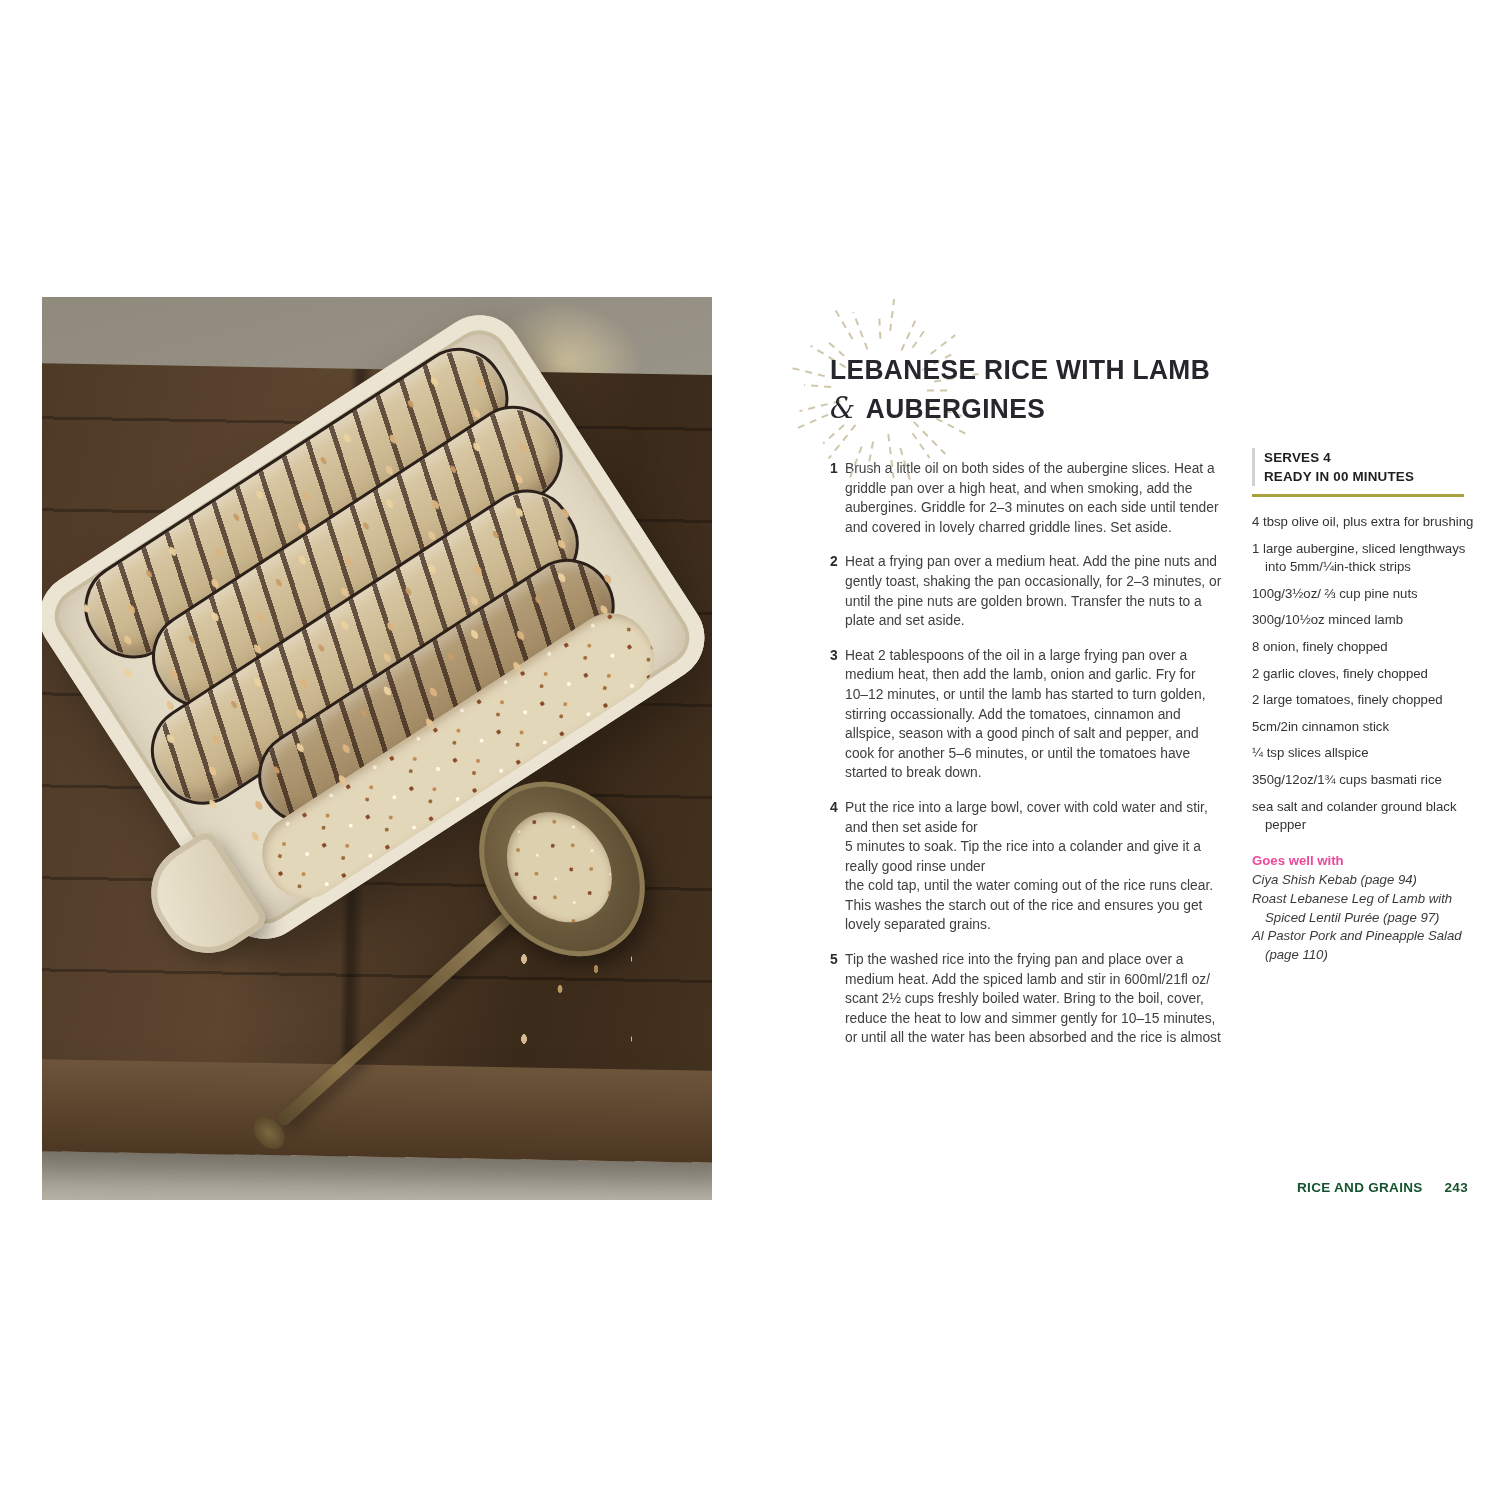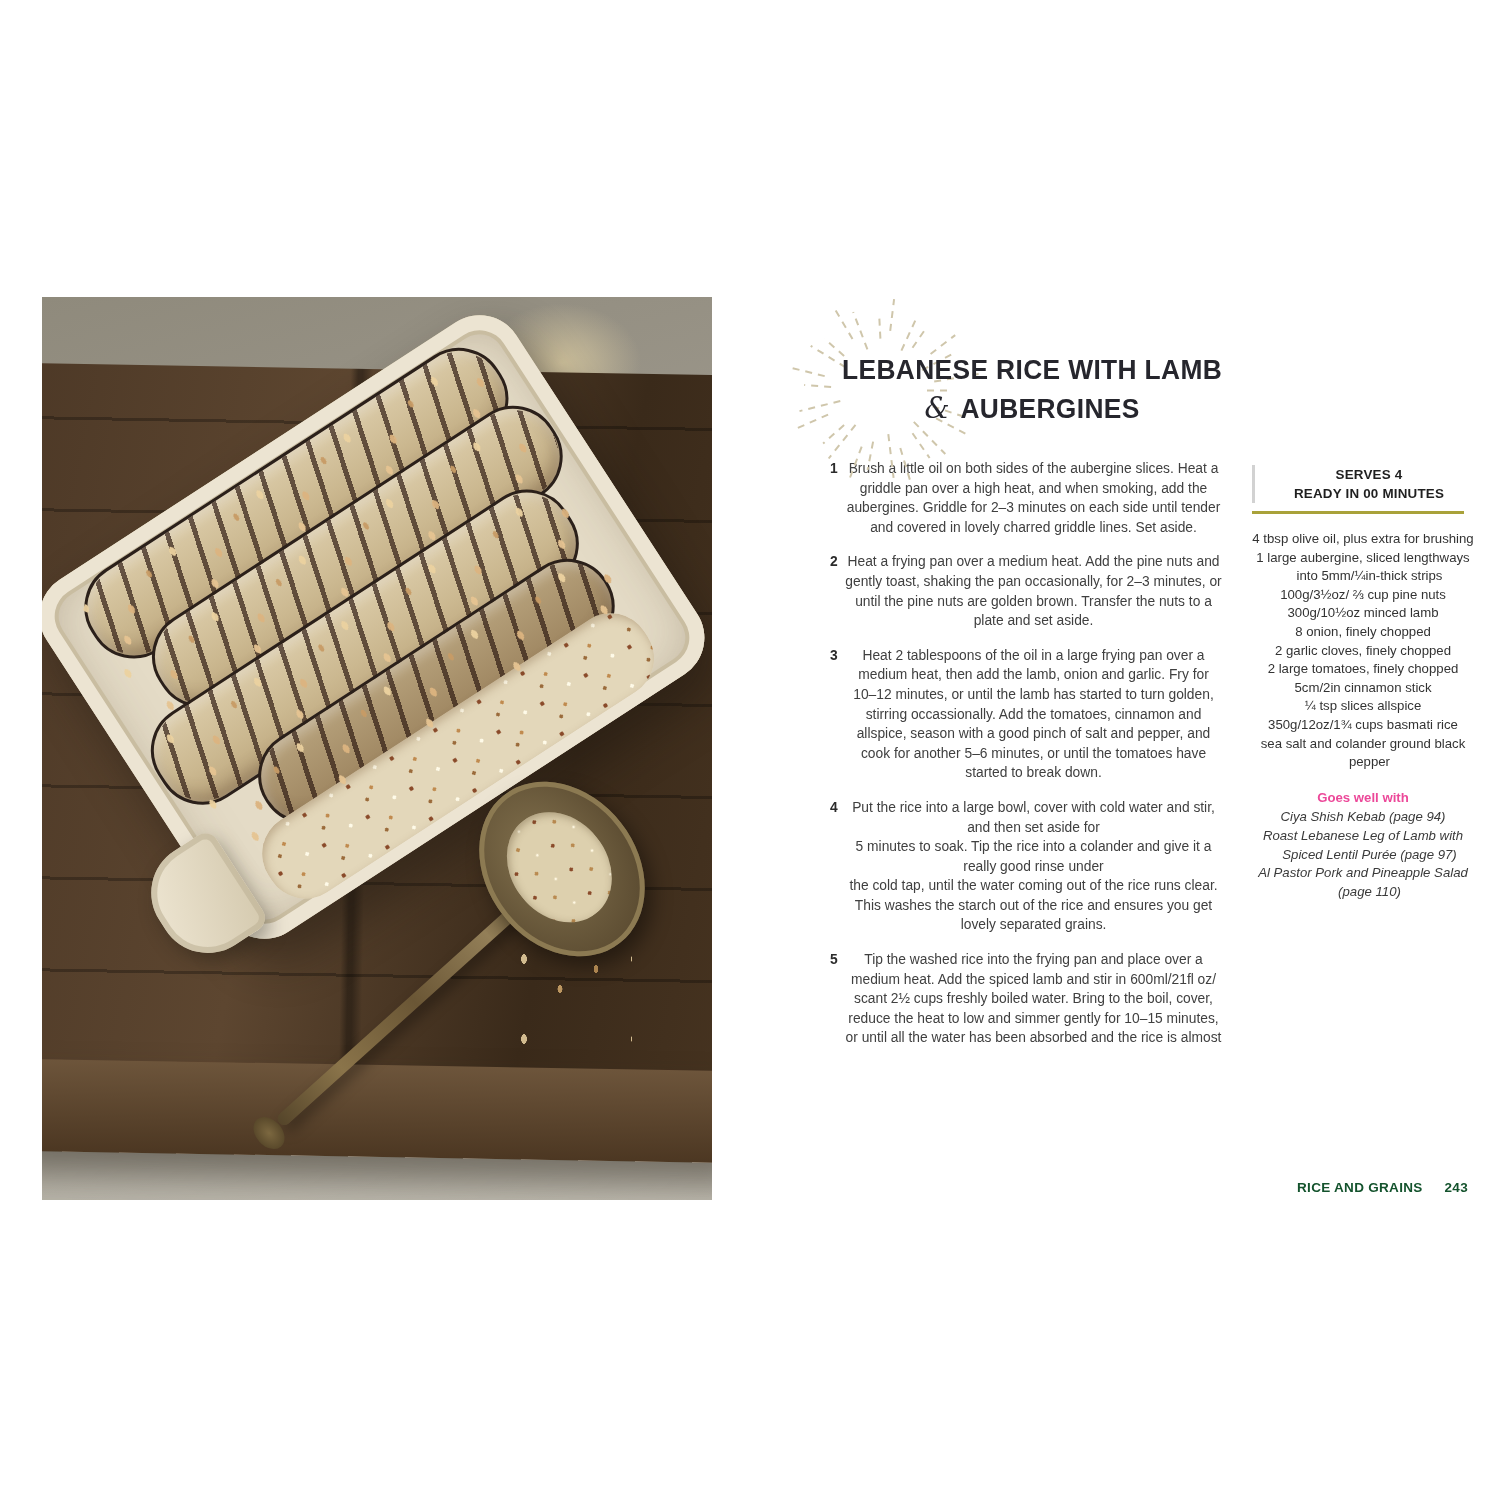--- a/index.html
+++ b/index.html
@@ -1,17 +1,17 @@
 <!DOCTYPE html>
 <html><head>
 <meta charset="utf-8">
 <style>
   html,body{margin:0;padding:0;background:#ffffff;}
   body{width:1500px;height:1500px;font-family:"Liberation Sans",sans-serif;}
-  .canvas{position:relative;width:1500px;height:1500px;background:#ffffff;overflow:hidden;text-align:center;}
+  .canvas{position:relative;width:1500px;height:1500px;background:#ffffff;overflow:hidden;}
 
   
   .photo{position:absolute;left:42px;top:297px;width:670px;height:903px;overflow:hidden;
     background:linear-gradient(165deg,#8f8a7c 0%,#9b968a 30%,#a8a399 55%,#b6b2a7 80%,#c1bdb2 100%);}
   .smudge{position:absolute;left:440px;top:6px;width:160px;height:120px;
     background:radial-gradient(ellipse at center,rgba(216,201,160,.85) 0%,rgba(216,201,160,0) 70%);}
   .board{position:absolute;left:-45px;top:72px;width:740px;height:700px;transform:rotate(1deg);
     background-image:
       linear-gradient(90deg,rgba(0,0,0,0) 0 47%,rgba(0,0,0,.35) 48% 48.6%,rgba(0,0,0,0) 50%),
       repeating-linear-gradient(0deg,rgba(0,0,0,.28) 0 3px,rgba(0,0,0,0) 3px 92px),
@@ -78,27 +78,27 @@
     margin-right:11px;color:#26262d;}
 
   
   .steps{position:absolute;left:830px;top:459px;width:392px;color:#404040;
     font-size:13.8px;line-height:19.6px;}
   .step{margin:0 0 15px 0;padding-left:15px;}
   .step-num{float:left;margin-left:-15px;font-weight:bold;color:#2b2b2b;}
   .step-text{white-space:pre-line;}
 
   
-  .sidebar{position:absolute;left:1252px;top:465px;width:222px;color:#333333;
+  .sidebar{position:absolute;left:1252px;top:448px;width:222px;color:#333333;
     font-size:13.2px;line-height:18.6px;}
   .serves-block{border-left:3px solid #d2d2d2;padding-left:9px;font-weight:bold;
     font-size:13.4px;line-height:19px;color:#1f1f1f;letter-spacing:.2px;}
   .olive-rule{height:3px;background:#a9a23a;width:212px;margin:8px 0 16px 0;}
   .ingredients{list-style:none;margin:0;padding:0;}
-  .ingredients li{padding-left:13px;text-indent:-13px;}
+  .ingredients li{padding-left:13px;text-indent:-13px;margin-top:8px;}
   .goes-label{font-weight:bold;margin-top:17px;color:#ec4899;}
   .pairings{margin-top:1px;}
   .pairing{font-style:italic;padding-left:13px;text-indent:-13px;color:#3a3a3a;}
 
   
   .footer{position:absolute;right:32px;top:1180px;font-weight:bold;font-size:13.5px;
     color:#14532d;letter-spacing:.3px;}
   .footer .pageno{margin-left:22px;}
 </style>
 </head>

